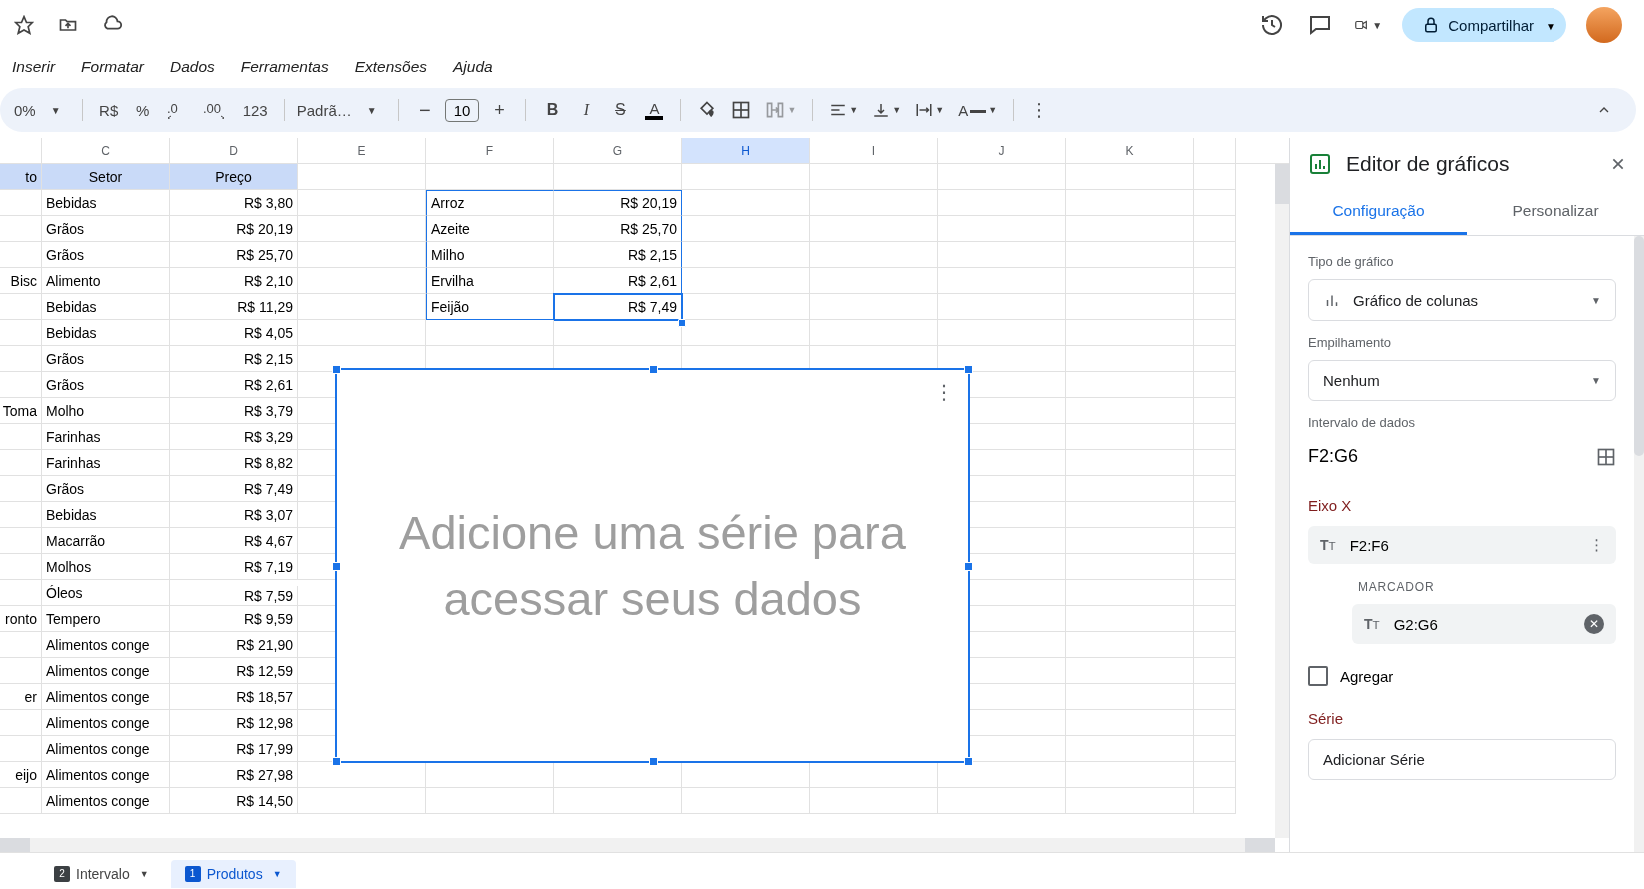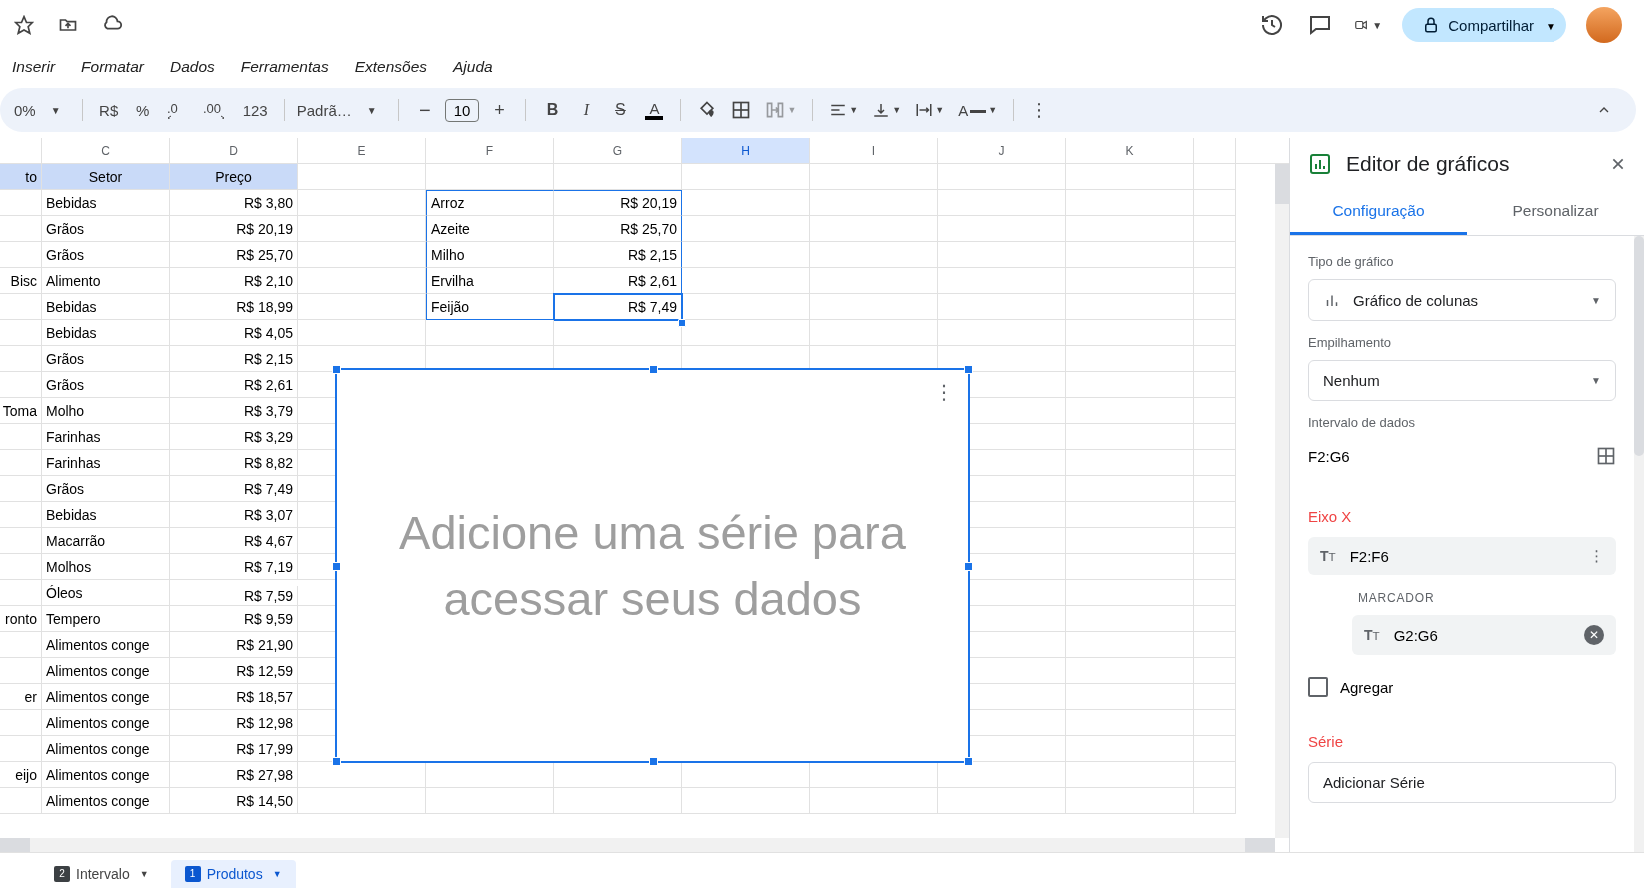--- a/index.html
+++ b/index.html
@@ -70,23 +70,23 @@
 .panel-title { font-size: 21px; color: #202124; flex: 1; }
 .panel-close { cursor: pointer; color: #5f6368; font-size: 16px; }
 .panel-tabs { display: flex; border-bottom: 1px solid #dadce0; }
 .panel-tab { flex: 1; text-align: center; padding: 12px 0; font-size: 15.5px; color: #5f6368; cursor: pointer; }
 .panel-tab.active { color: #1a73e8; border-bottom: 3px solid #1a73e8; font-weight: 500; }
 .panel-body { flex: 1; overflow-y: auto; padding: 18px; }
 .field-label { font-size: 13px; color: #5f6368; margin-bottom: 10px; margin-top: 14px; }
 .field-label:first-child { margin-top: 0; }
 .dropdown { border: 1px solid #dadce0; border-radius: 6px; padding: 11px 14px; display: flex; align-items: center; gap: 12px; cursor: pointer; font-size: 15px; color: #202124; }
 .dropdown-arrow { margin-left: auto; color: #5f6368; font-size: 10px; }
-.data-range-row { display: flex; align-items: center; gap: 0; font-size: 15px; padding: 6px 0; }
+.data-range-row { display: flex; align-items: center; gap: 0; font-size: 18px; padding: 6px 0; }
 .grid-icon { color: #5f6368; cursor: pointer; }
-.section-label-big { font-size: 15px; color: #ef4444; margin: 36px 0 12px; }
+.section-label-big { font-size: 15px; color: #7f1d1d; margin: 24px 0 12px; }
 .axis-item { background: #f1f3f4; border-radius: 6px; padding: 10px 12px; display: flex; align-items: center; gap: 14px; font-size: 15px; }
 .axis-item-menu { margin-left: auto; color: #5f6368; cursor: pointer; }
 .marker-label { font-size: 12px; color: #5f6368; letter-spacing: 0.8px; margin: 16px 0 10px 50px; font-weight: 500; }
 .marker-item { background: #f1f3f4; border-radius: 6px; padding: 10px 12px; display: flex; align-items: center; gap: 14px; font-size: 15px; margin-left: 44px; }
 .marker-remove { margin-left: auto; width: 20px; height: 20px; background: #5f6368; color: #fff; border-radius: 50%; display: flex; align-items: center; justify-content: center; font-size: 12px; cursor: pointer; }
 .checkbox-row { display: flex; align-items: center; gap: 12px; margin-top: 22px; font-size: 15px; }
 .checkbox { width: 20px; height: 20px; border: 2px solid #5f6368; border-radius: 2px; cursor: pointer; }
 .add-series { border: 1px solid #dadce0; border-radius: 6px; padding: 11px 14px; margin-top: 12px; font-size: 15px; color: #202124; cursor: pointer; }
 .panel-scrollbar { width: 10px; background: #f1f1f1; }
 .panel-scroll-thumb { width: 100%; height: 220px; background: #dadce0; border-radius: 5px; }
@@ -327,21 +327,21 @@
           <div class="cell price" style="width: 128px; border-right: 1px solid rgb(26, 115, 232);">R$ 2,61</div>
           <div class="cell" style="width: 128px;"></div>
           <div class="cell" style="width: 128px;"></div>
           <div class="cell" style="width: 128px;"></div>
           <div class="cell" style="width: 128px;"></div>
           <div class="cell" style="width: 42px;"></div>
         </div>
         <div class="row">
           <div class="cell" style="justify-content: flex-end; background: rgb(255, 255, 255); color: rgb(0, 0, 0); width: 42px;"></div>
           <div class="cell" style="width: 128px;">Bebidas</div>
-          <div class="cell price" style="width: 128px;">R$ 18,99</div>
+          <div class="cell price" style="width: 128px;">R$ 11,29</div>
           <div class="cell" style="width: 128px;"></div>
           <div class="cell" style="width: 128px; border-bottom: 1px solid rgb(26, 115, 232); border-left: 1px solid rgb(26, 115, 232);">Feijão</div>
           <div class="cell price sel-border" style="width: 128px; border-bottom: 1px solid rgb(26, 115, 232); border-right: 1px solid rgb(26, 115, 232);">R$ 7,49</div>
           <div class="cell" style="width: 128px;"></div>
           <div class="cell" style="width: 128px;"></div>
           <div class="cell" style="width: 128px;"></div>
           <div class="cell" style="width: 128px;"></div>
           <div class="cell" style="width: 42px;"></div>
         </div>
         <div class="row">

